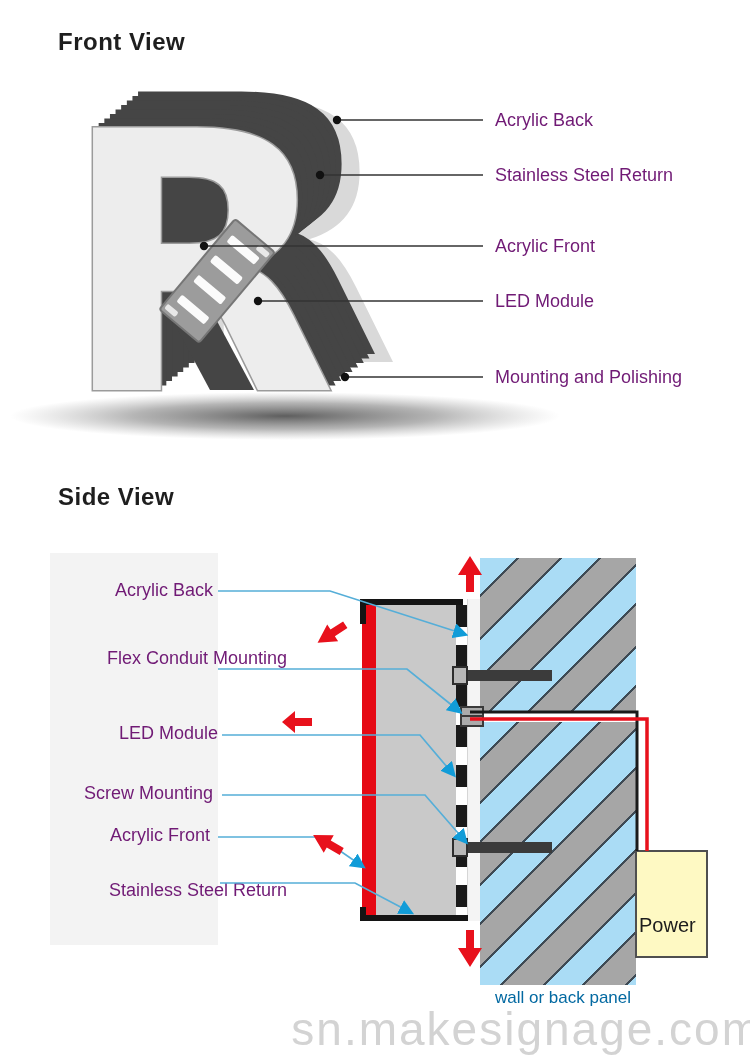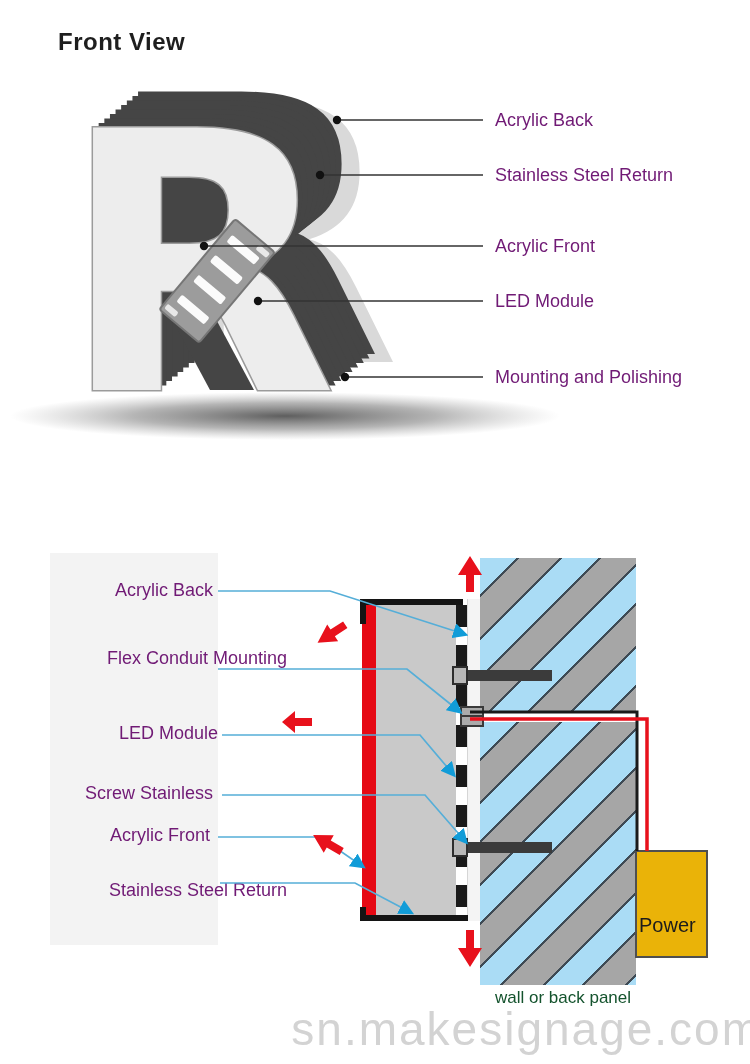--- a/index.html
+++ b/index.html
@@ -23,23 +23,23 @@
   .return-bottom{left:360px;top:915px;width:108px;height:6px;background:#141414;}
   .return-bottom-lip{left:360px;top:907px;width:6px;height:14px;background:#141414;}
   .acrylic-back-strip{left:467px;top:599px;width:13px;height:322px;background:#f4f4f4;
         border-left:1px solid #d6d6d6;box-sizing:border-box;}
   .led-strip{left:456px;top:605px;width:11px;height:310px;
         background:repeating-linear-gradient(180deg,#1a1a1a 0 22px,transparent 22px 40px);}
   .screw-head{left:452px;width:16px;height:19px;background:#b8b8b8;border:2px solid #2e2e2e;box-sizing:border-box;}
   .screw-shaft{left:468px;width:84px;height:11px;background:#3b3b3b;}
   .connector{left:460px;top:706px;width:24px;height:21px;background:#ababab;border:2px solid #3a3a3a;box-sizing:border-box;}
   .connector-split{left:462px;top:715px;width:20px;height:2px;background:#3a3a3a;}
-  .power-box{left:635px;top:850px;width:73px;height:108px;background:#eab308;border:2px solid #4f4f4f;box-sizing:border-box;}
+  .power-box{left:635px;top:850px;width:73px;height:108px;background:#fef9c3;border:2px solid #4f4f4f;box-sizing:border-box;}
   .power-text{position:absolute;left:2px;top:62px;font-size:20px;color:#1c1c1c;}
-  .wall-caption{position:absolute;left:468px;top:988px;width:190px;text-align:center;font-size:17px;color:#14532d;}
+  .wall-caption{position:absolute;left:468px;top:988px;width:190px;text-align:center;font-size:17px;color:#0369a1;}
   .watermark{position:absolute;right:-12px;top:1002px;font-size:46px;letter-spacing:2px;color:#d3d3d3;white-space:nowrap;}
 </style>
 </head>
 <body>
 
 <div id="stage">
 
   <div class="title" style="left:58px;top:28px;">Front View</div>
 
   <svg width="750" height="470" viewBox="0 0 750 470">
@@ -97,20 +97,21 @@
       <circle cx="345" cy="377" r="4.2"></circle>
     </g>
   </svg>
 
   <div class="lbl" style="left:495px;top:109px;">Acrylic Back</div>
   <div class="lbl" style="left:495px;top:164px;">Stainless Steel Return</div>
   <div class="lbl" style="left:495px;top:235px;">Acrylic Front</div>
   <div class="lbl" style="left:495px;top:290px;">LED Module</div>
   <div class="lbl" style="left:495px;top:366px;">Mounting and Polishing</div>
 
+  <div class="title" style="left:58px;top:483px;">Side View</div>
 
   <div class="part label-panel"></div>
 
   <div class="part wall wall-upper"></div>
   <div class="part wall wall-lower"></div>
 
   <div class="part letter-body"></div>
   <div class="part acrylic-front-bar"></div>
   <div class="part acrylic-back-strip"></div>
   <div class="part led-strip"></div>
@@ -129,21 +130,21 @@
 
   <div class="part power-box">
     <span class="power-text">Power</span>
   </div>
 
   <div class="wall-caption">wall or back panel</div>
 
   <div class="lbl right" style="left:13px;top:579px;width:200px;">Acrylic Back</div>
   <div class="lbl right" style="left:37px;top:647px;width:250px;">Flex Conduit Mounting</div>
   <div class="lbl right" style="left:18px;top:722px;width:200px;">LED Module</div>
-  <div class="lbl right" style="left:13px;top:782px;width:200px;">Screw Stainless</div>
+  <div class="lbl right" style="left:13px;top:782px;width:200px;">Screw Mounting</div>
   <div class="lbl right" style="left:10px;top:824px;width:200px;">Acrylic Front</div>
   <div class="lbl right" style="left:37px;top:879px;width:250px;">Stainless Steel Return</div>
 
   <svg width="750" height="1064" viewBox="0 0 750 1064" style="z-index:6;">
     <defs>
       <marker id="blueArrow" viewBox="0 0 10 10" refX="7" refY="5" markerWidth="9" markerHeight="9" orient="auto">
         <path d="M0,0 L10,5 L0,10 Z" fill="#119cd8"></path>
       </marker>
     </defs>
 

